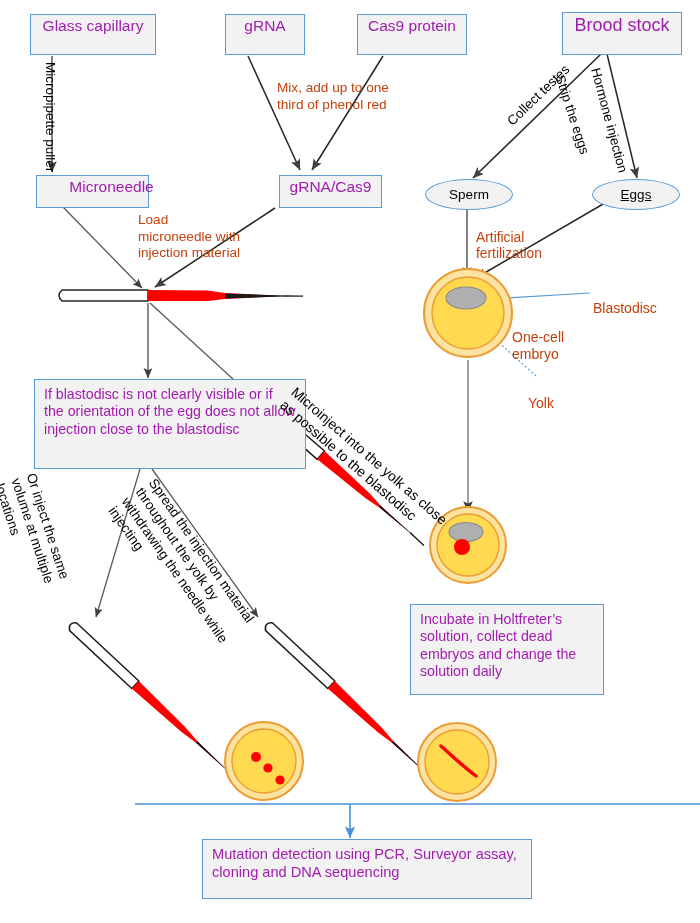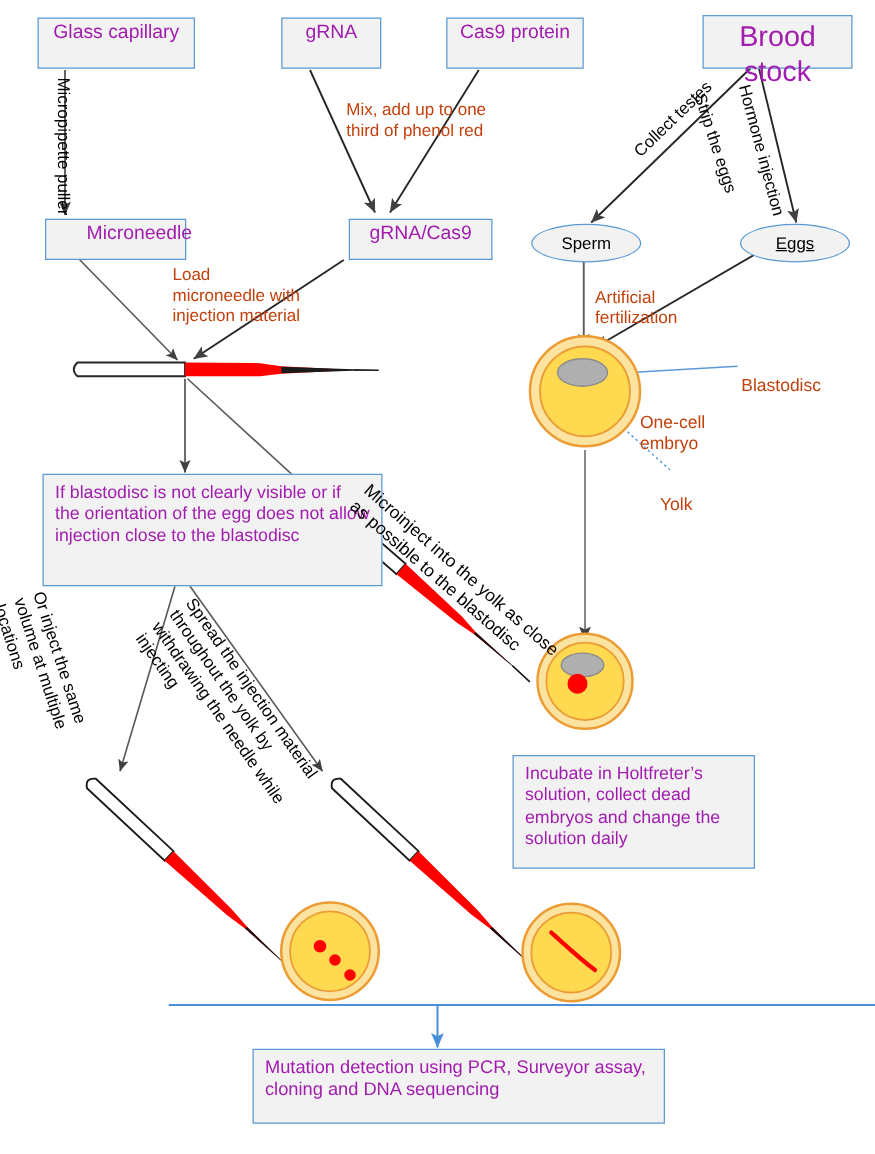--- a/index.html
+++ b/index.html
@@ -178,29 +178,29 @@
   </div>
 
   <div class="node" style="left:209px; top:14px; width:80px; height:41px; font-size:15.5px;">
     <span>gRNA</span>
   </div>
 
   <div class="node" style="left:341px; top:14px; width:110px; height:41px; font-size:15.5px;">
     <span>Cas9 protein</span>
   </div>
 
-  <div class="node" style="left:546px; top:12px; width:120px; height:43px; font-size:23px;">
+  <div class="node" style="left:546px; top:12px; width:120px; height:43px; font-size:18px;">
     <span>Brood stock</span>
   </div>
 
   <div class="node" style="left:20px; top:175px; width:113px; height:33px; font-size:15.5px;padding-left:44px;">
     <span>Microneedle</span>
   </div>
 
-  <div class="node" style="left:263px; top:175px; width:115px; height:33px; font-size:15.5px;">
+  <div class="node" style="left:263px; top:175px; width:103px; height:33px; font-size:15.5px;">
     <span>gRNA/Cas9</span>
   </div>
 
   <div class="ellipse" style="left:425px; top:179px; width:88px; height:31px; font-size:13.5px;">
     <span>Sperm</span>
   </div>
 
   <div class="ellipse" style="left:592px; top:179px; width:88px; height:31px; font-size:13.5px;text-decoration:underline;">
     <span>Eggs</span>
   </div>

